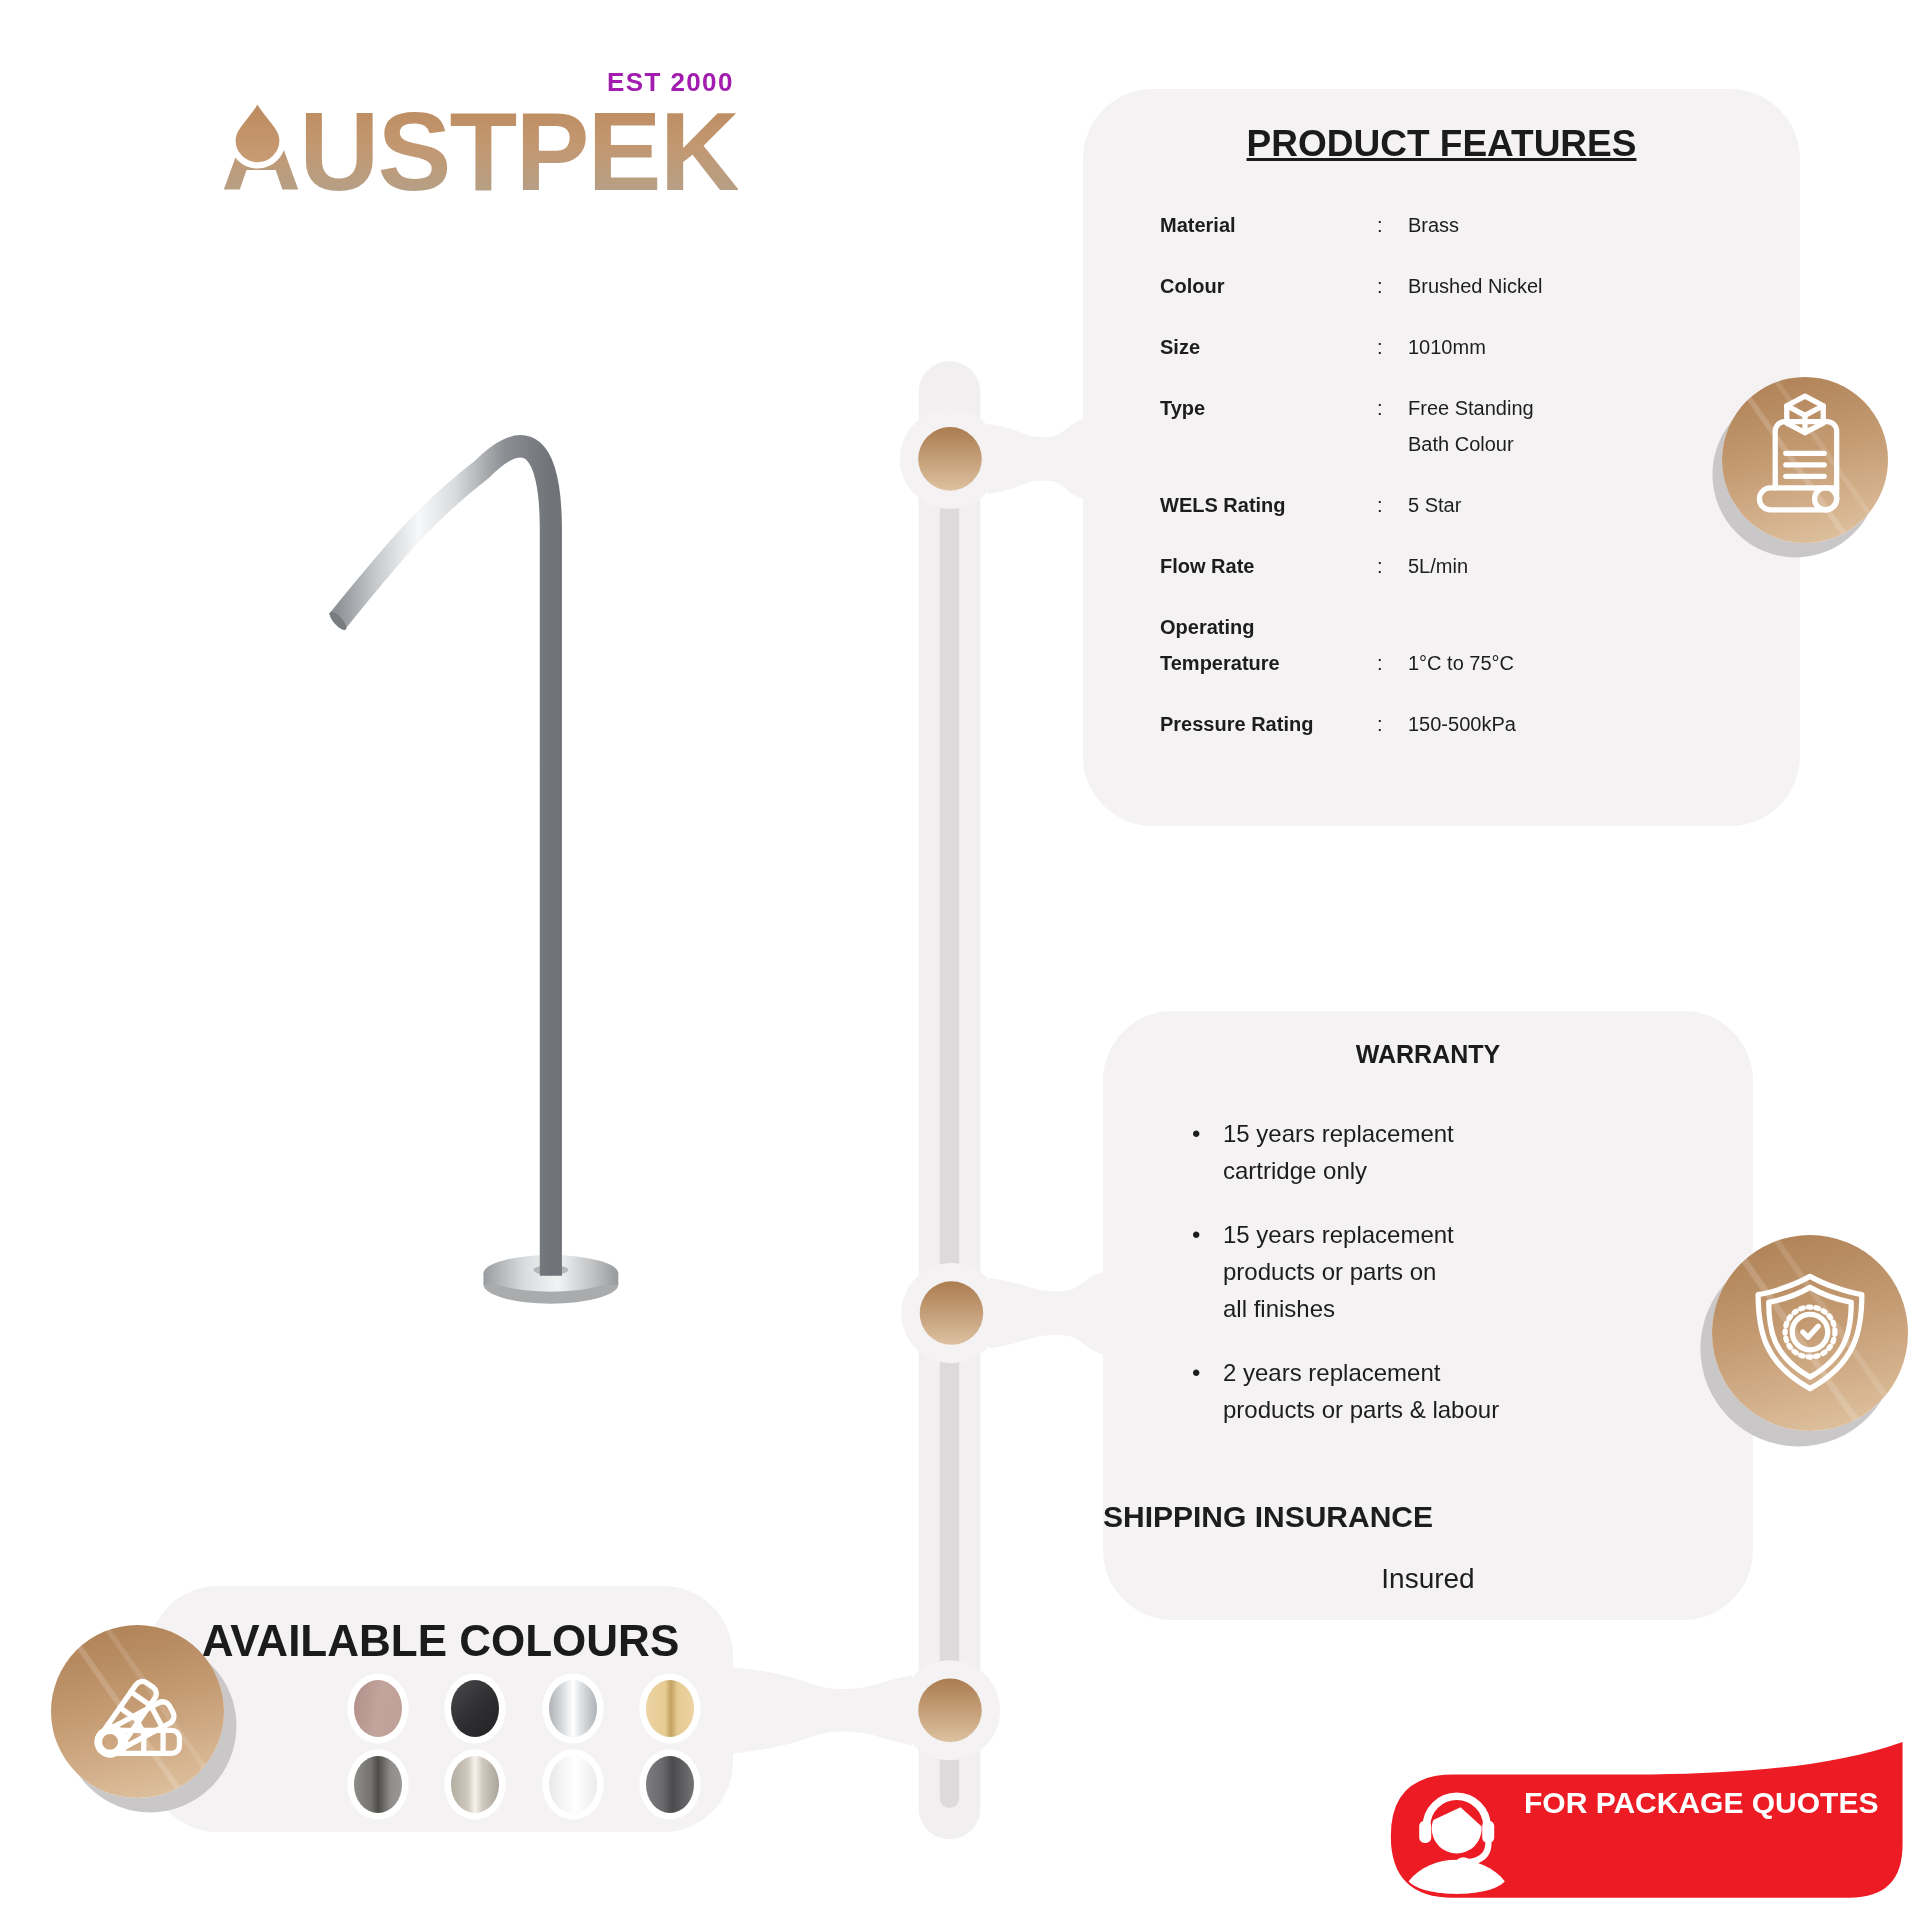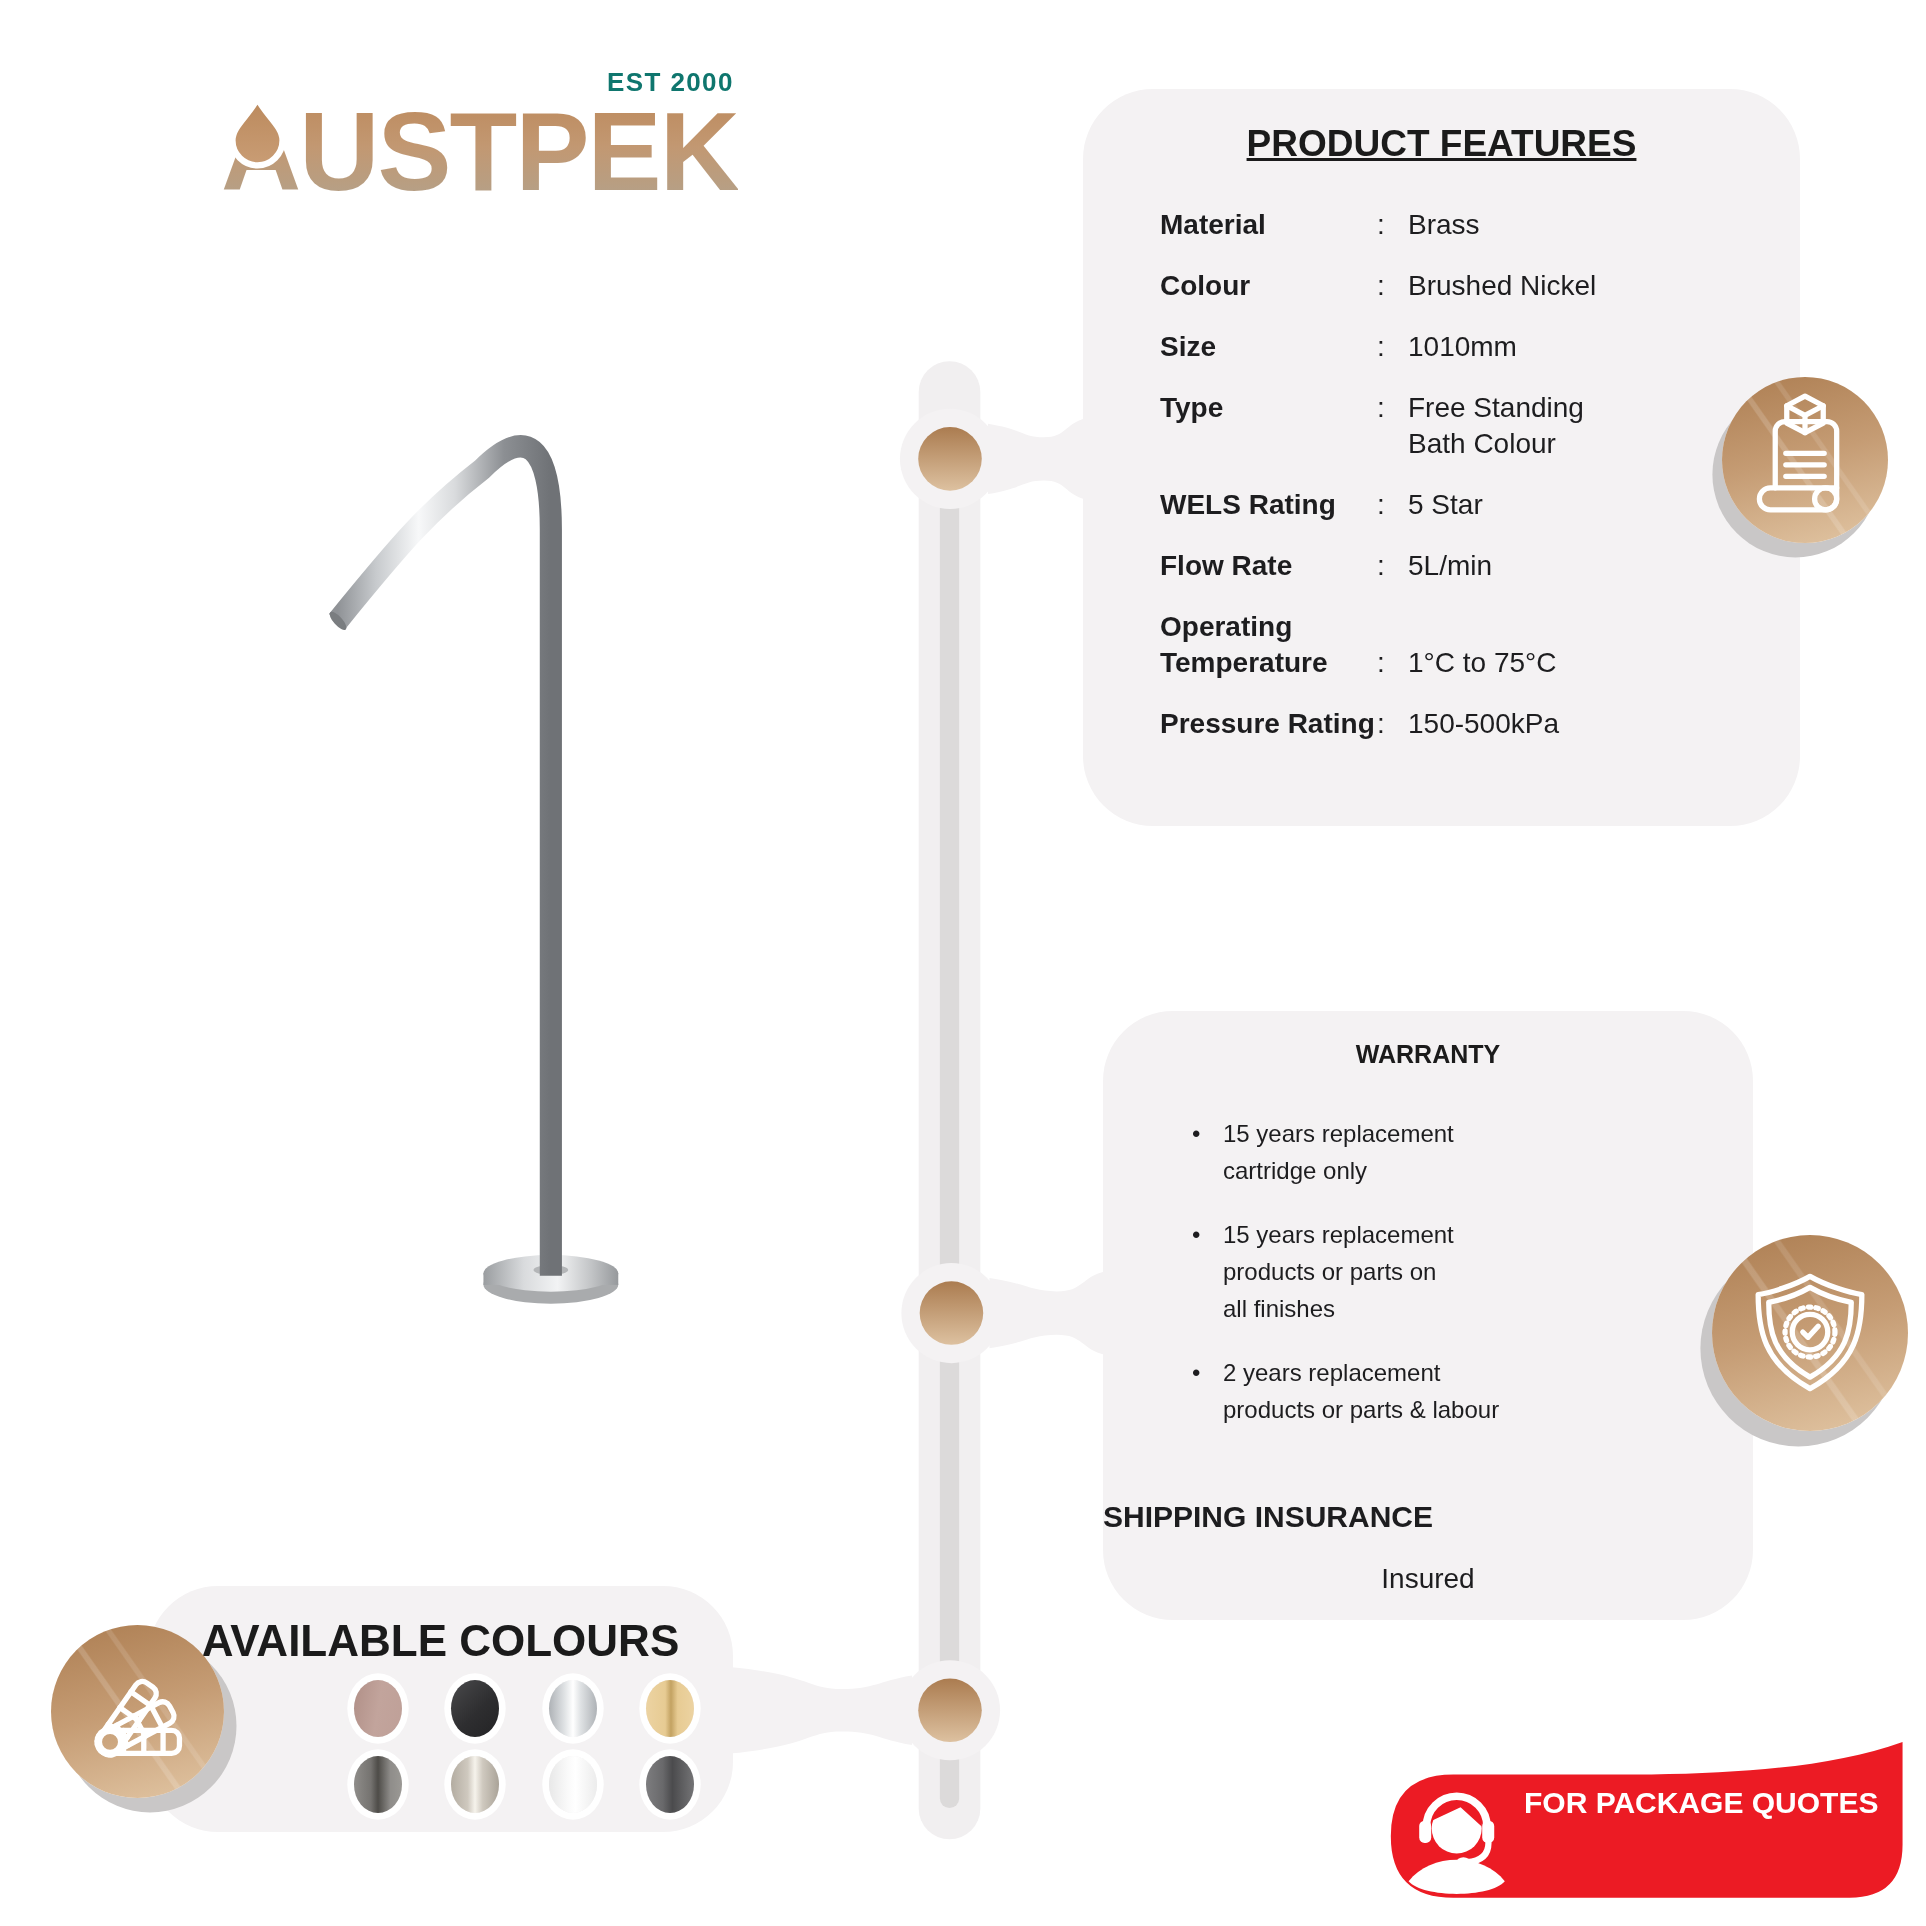--- a/index.html
+++ b/index.html
@@ -6,21 +6,21 @@
   body{
     width:1926px;height:1926px;position:relative;overflow:hidden;background:#ffffff;
     font-family:"Liberation Sans", sans-serif;color:#1d1d1f;
   }
   .abs{position:absolute;}
 
   
   #logo{left:217px;top:67px;width:602px;height:159px;}
   .logo-est{
     position:absolute;left:390px;top:0px;font-size:26px;font-weight:700;
-    letter-spacing:1.4px;color:#0f766e;
+    letter-spacing:1.4px;color:#a21caf;
   }
   .logo-name{
     position:absolute;left:3.9px;top:30px;font-size:111px;font-weight:700;line-height:111px;
     letter-spacing:-1.9px;
     background:linear-gradient(180deg,#bd8a5d 0%,#c29872 45%,#b2a28c 100%);
     -webkit-background-clip:text;background-clip:text;color:transparent;
   }
   .logo-drop{position:absolute;left:8.7px;top:29px;}
 
   
@@ -29,21 +29,21 @@
   #warranty-card{left:1103px;top:1011px;width:650px;height:609px;}
   #colours-card{left:148px;top:1586px;width:585px;height:246px;}
 
   .card-title{font-size:37px;font-weight:700;text-align:center;color:#1b1b1b;}
   #features-card .card-title{margin-top:34px;text-decoration:underline;}
   #warranty-card .card-title{margin-top:29px;font-size:25px;}
   #colours-card .card-title{margin-top:30px;font-size:44px;}
 
   
   .frows{margin:42px 34px 0 77px;}
-  .frow{display:flex;align-items:flex-start;margin-bottom:25px;font-size:28px;line-height:36px;}
+  .frow{display:flex;align-items:flex-start;margin-bottom:25px;font-size:20px;line-height:36px;}
   .frow.align-end{align-items:flex-end;}
   .flabel{width:217px;font-weight:700;flex:none;}
   .fcolon{width:31px;flex:none;font-weight:400;}
   .fvalue{white-space:pre-line;font-weight:400;}
 
   
   .wbullets{margin:46px 43px 0 89px;}
   .wbullet{display:flex;margin-bottom:27px;font-size:24px;line-height:37px;}
   .wbullet .dot{width:31px;flex:none;}
   .wbullet .dot::before{content:"\2022";}

